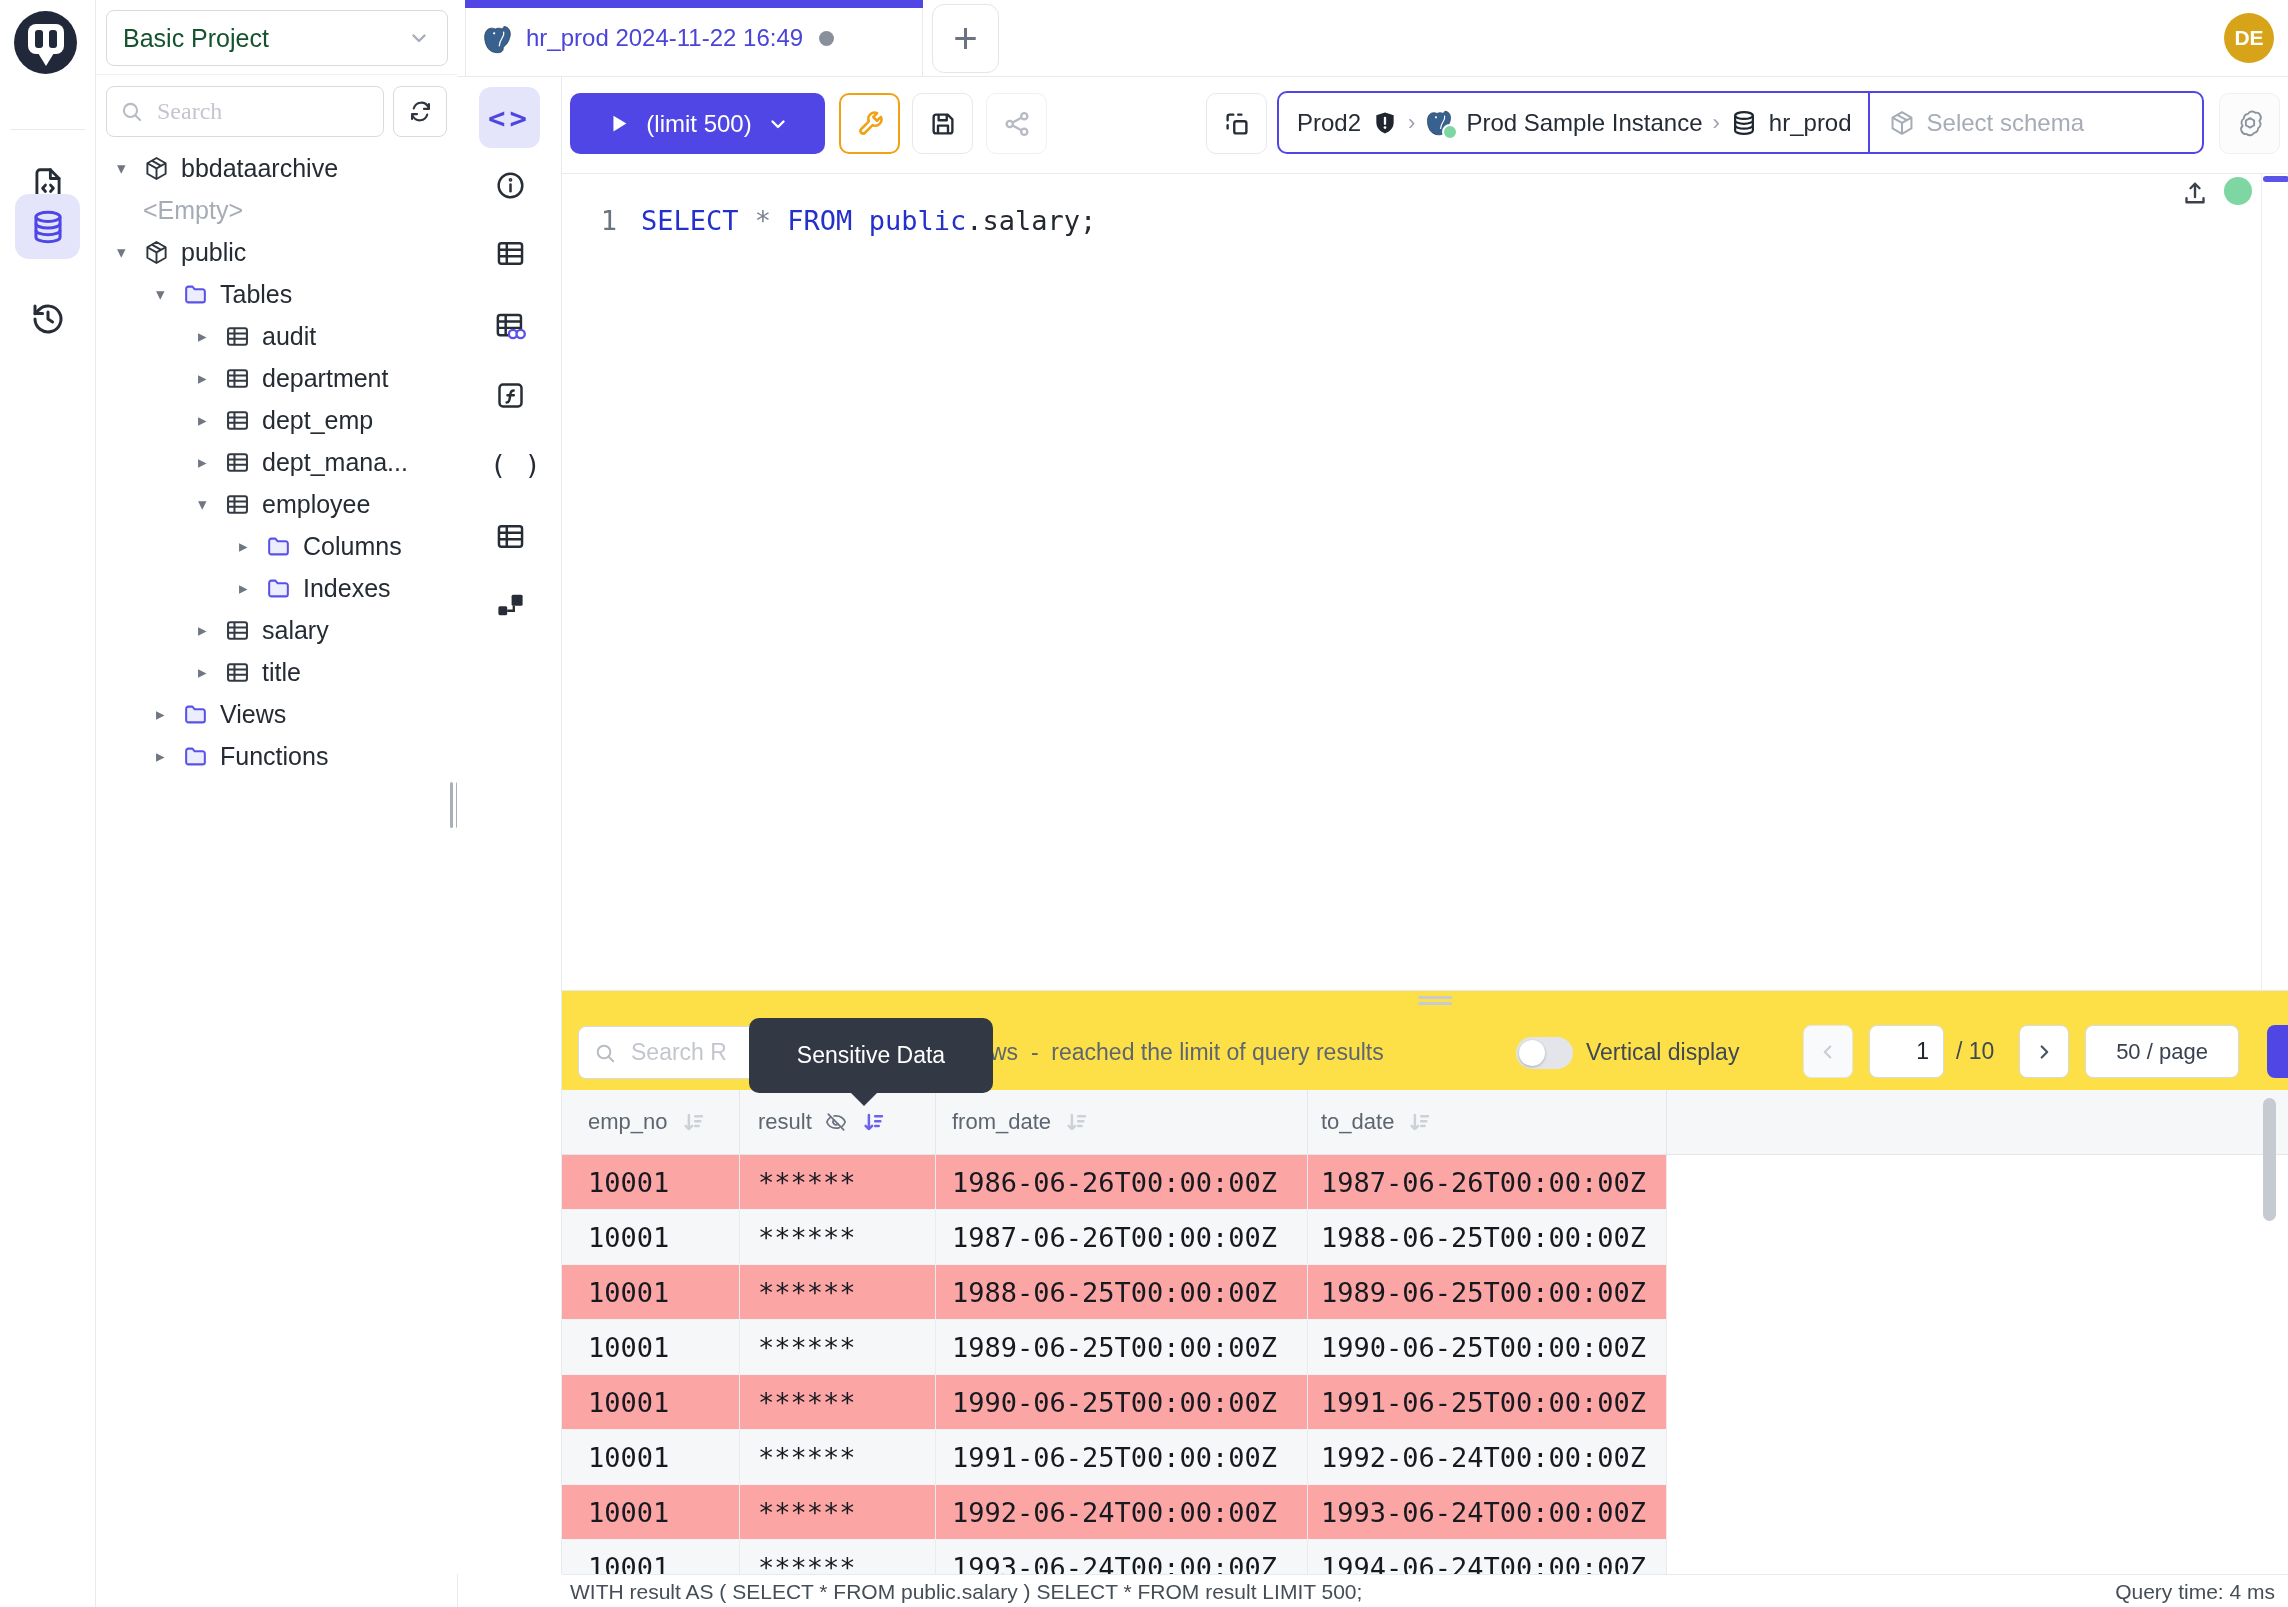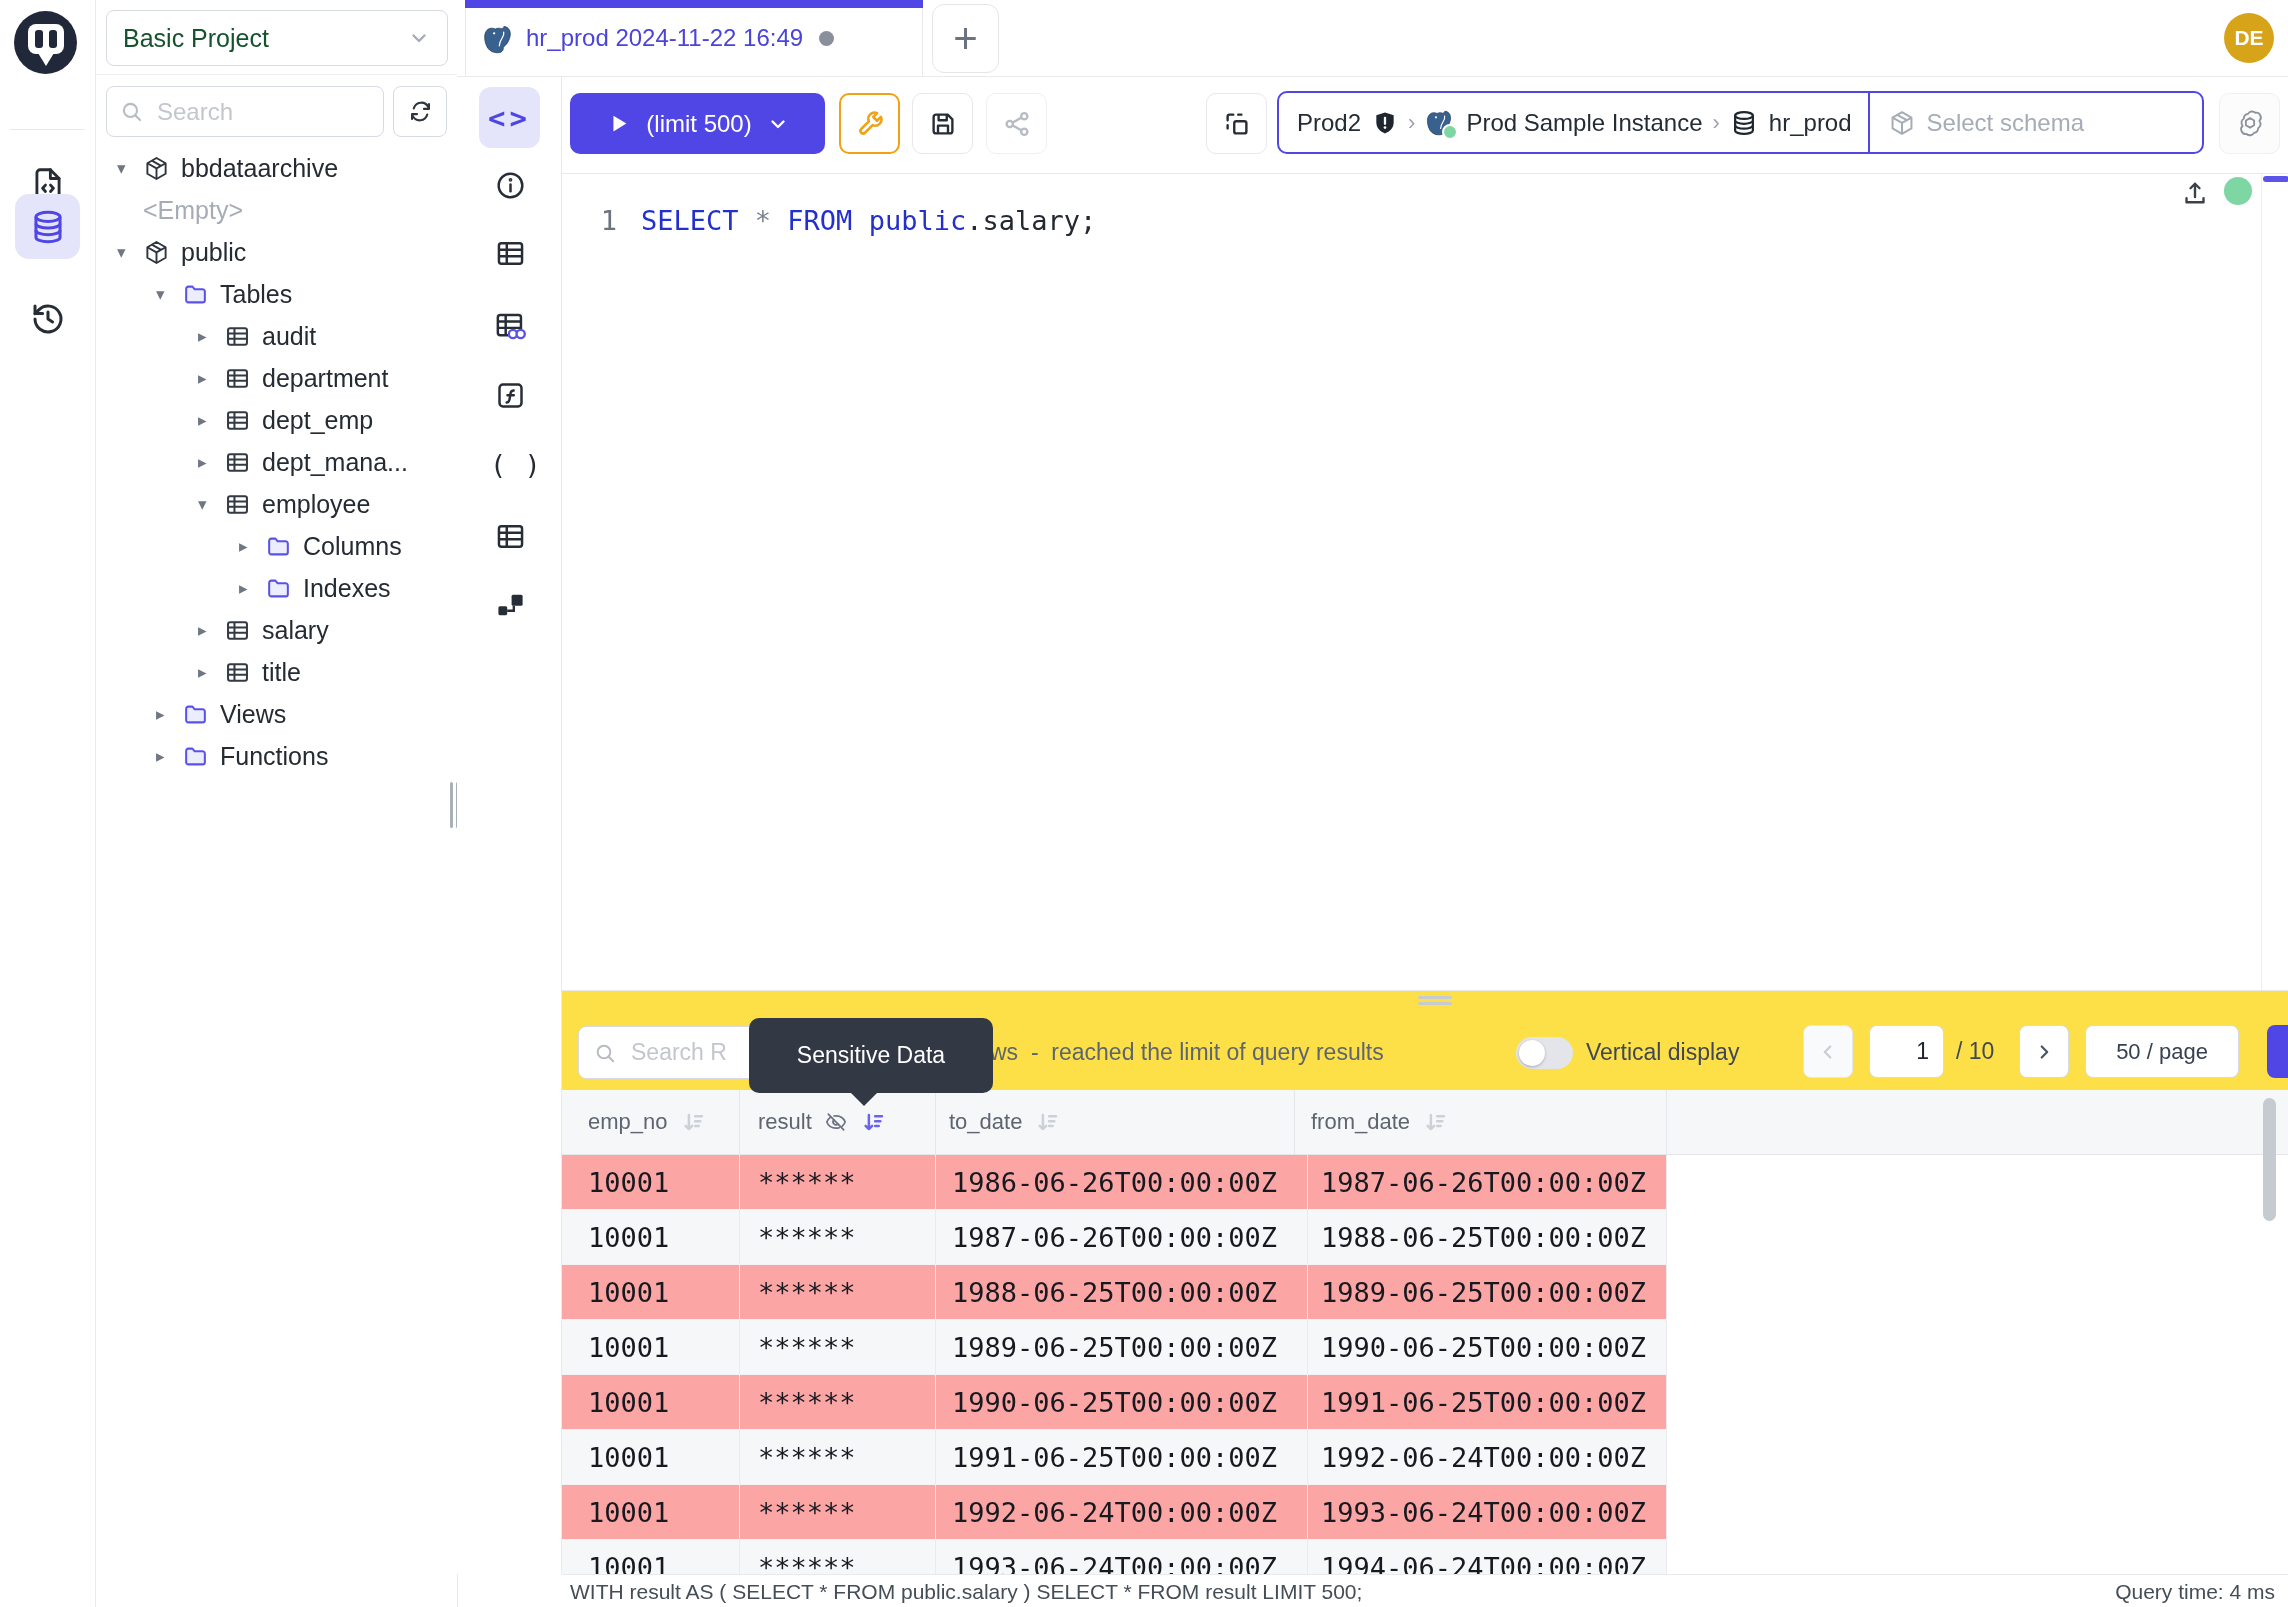--- a/index.html
+++ b/index.html
@@ -27,21 +27,21 @@
   #sidebar{left:96px;top:0;width:361px;height:1608px;border-right:1px solid #e8eaee;background:#fff;}
   .proj-box{position:absolute;left:10px;top:10px;width:342px;height:56px;border:1px solid #d6dae1;
             border-radius:8px;display:flex;align-items:center;padding:0 16px;box-sizing:border-box;}
   .proj-box .lbl{font-size:25px;color:#14532d;flex:1;}
   .proj-box .chev{width:24px;height:24px;color:#a7adb7;}
   #sidebar .divider{position:absolute;left:0;top:74px;width:361px;height:1px;background:#eef0f3;}
   .search-box{position:absolute;left:10px;top:86px;width:278px;height:51px;border:1px solid #d6dae1;
               border-radius:8px;display:flex;align-items:center;padding:0 12px;box-sizing:border-box;background:#fff;}
   .search-box .sic{width:25px;height:25px;color:#b6bbc4;margin-right:11px;}
   .search-box input{border:none;outline:none;font-size:24px;color:#be185d;width:100%;
-                    font-family:Liberation Sans, sans-serif;background:transparent;}
+                    font-family:Liberation Serif, serif;background:transparent;}
   .search-box input::placeholder{color:#c3c7cd;}
   .refresh-btn{position:absolute;left:297px;top:86px;width:54px;height:51px;border:1px solid #d6dae1;
                border-radius:8px;display:flex;align-items:center;justify-content:center;color:#2f353e;box-sizing:border-box;}
   .refresh-btn .ric{width:27px;height:27px;}
   #tree{position:absolute;left:0;top:147px;width:361px;}
   .tree-row{height:42px;display:flex;align-items:center;font-size:25px;color:#252b33;cursor:default;}
   .tree-row .caret{width:26px;font-size:17px;color:#707783;text-align:left;flex:none;}
   .tree-row .tic{width:27px;height:27px;margin-right:11px;color:#2f353e;}
   .tree-row .tic.folder{color:#5a52e8;}
   .tree-row .tic.table{color:#333a44;}
@@ -656,31 +656,31 @@
               <path d="M9.9 9.9a2.9 2.9 0 0 0 4.1 4.1"></path>
             </svg>
           </span>
           <span class="sort-ic ic active">
             <svg viewBox="0 0 24 24" fill="none" stroke="currentColor" stroke-width="2.3" stroke-linecap="round" stroke-linejoin="round">
               <path d="M8.2 5.5v13M8.2 18.5l-3-3M8.2 18.5l3-3"></path>
               <path d="M14 6.8h6.3M14 11.3h4.8M14 15.8h3.3"></path>
             </svg>
           </span>
         </div>
-        <div class="hcell c3" style="width: 359px;">
-          <span>to_date</span>
+        <div class="hcell c2" style="width: 372px;">
+          <span>from_date</span>
           <span class="sort-ic ic">
             <svg viewBox="0 0 24 24" fill="none" stroke="currentColor" stroke-width="2.3" stroke-linecap="round" stroke-linejoin="round">
               <path d="M8.2 5.5v13M8.2 18.5l-3-3M8.2 18.5l3-3"></path>
               <path d="M14 6.8h6.3M14 11.3h4.8M14 15.8h3.3"></path>
             </svg>
           </span>
         </div>
-        <div class="hcell c2" style="width: 372px;">
-          <span>from_date</span>
+        <div class="hcell c3" style="width: 359px;">
+          <span>to_date</span>
           <span class="sort-ic ic">
             <svg viewBox="0 0 24 24" fill="none" stroke="currentColor" stroke-width="2.3" stroke-linecap="round" stroke-linejoin="round">
               <path d="M8.2 5.5v13M8.2 18.5l-3-3M8.2 18.5l3-3"></path>
               <path d="M14 6.8h6.3M14 11.3h4.8M14 15.8h3.3"></path>
             </svg>
           </span>
         </div>
         <div class="hcell filler"></div>
       </div>
     <div class="tbody" id="table-body">

